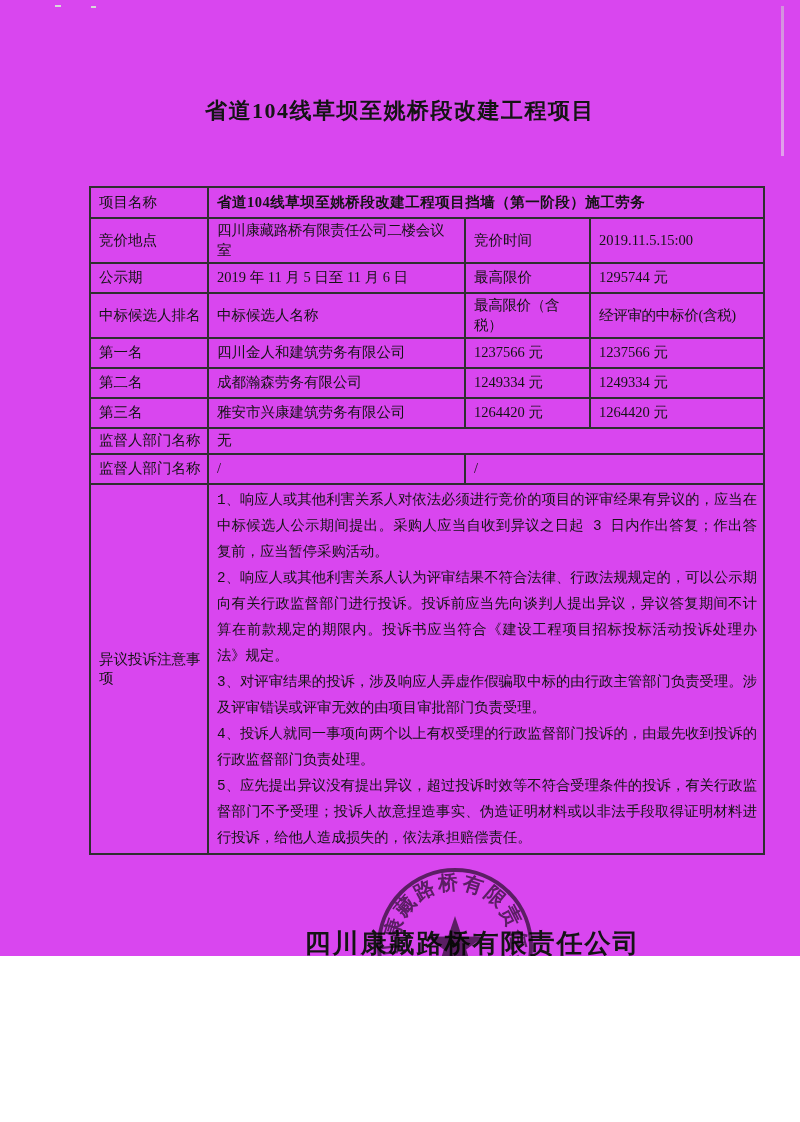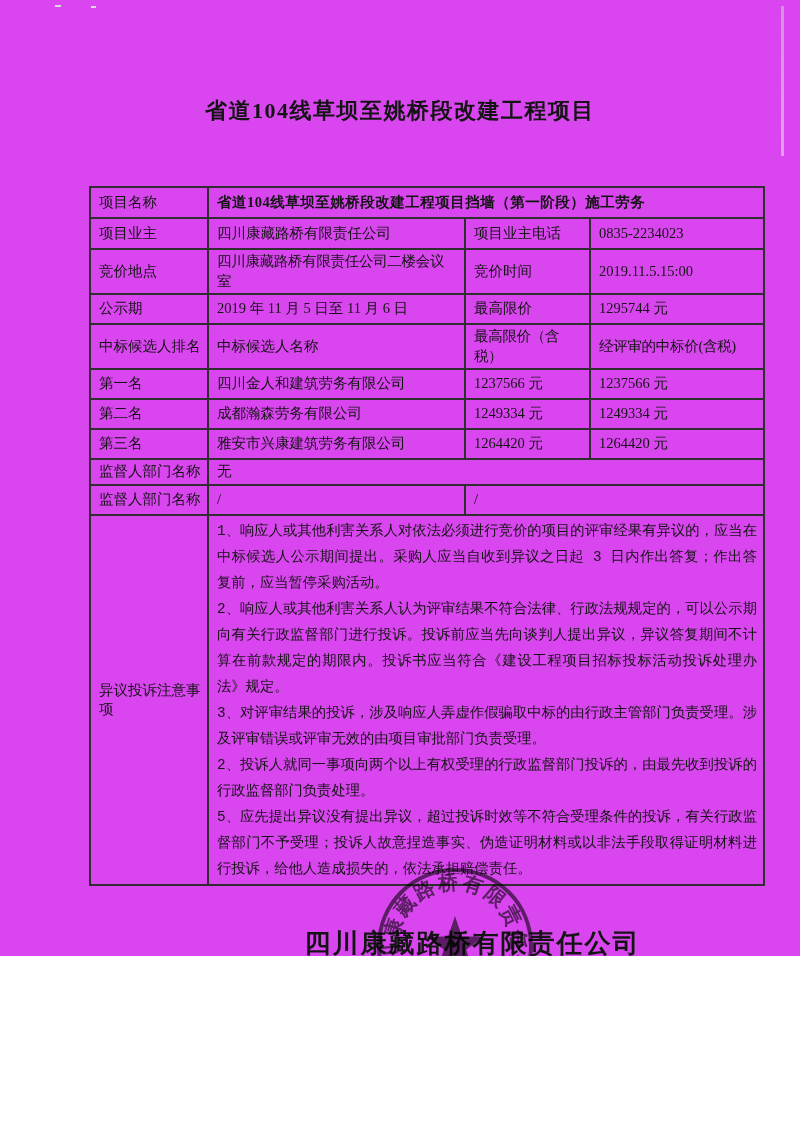--- a/index.html
+++ b/index.html
@@ -62,26 +62,20 @@
         <col style="width:257px">
         <col style="width:125px">
         <col style="width:174px">
     </colgroup>
     <tbody>
       <tr class="h31">
         <td>项目名称</td>
         <td colspan="3" class="project-title-cell">省道104线草坝至姚桥段改建工程项目挡墙（第一阶段）施工劳务</td>
       </tr>
       <tr class="h31">
-        <td>项目业主</td>
-        <td>四川康藏路桥有限责任公司</td>
-        <td>项目业主电话</td>
-        <td>0835-2234023</td>
-      </tr>
-      <tr class="h31">
         <td>竞价地点</td>
         <td class="tight">四川康藏路桥有限责任公司二楼会议室</td>
         <td>竞价时间</td>
         <td>2019.11.5.15:00</td>
       </tr>
       <tr class="h30">
         <td>公示期</td>
         <td>2019 年 11 月 5 日至 11 月 6 日</td>
         <td>最高限价</td>
         <td>1295744 元</td>
@@ -118,21 +112,21 @@
         <td>监督人部门名称</td>
         <td>/</td>
         <td colspan="2">/</td>
       </tr>
       <tr>
         <td class="notice-label">异议投诉注意事项</td>
         <td colspan="3" class="notice-cell">
           <p>1、响应人或其他利害关系人对依法必须进行竞价的项目的评审经果有异议的，应当在中标候选人公示期间提出。采购人应当自收到异议之日起 3 日内作出答复；作出答复前，应当暂停采购活动。</p>
           <p>2、响应人或其他利害关系人认为评审结果不符合法律、行政法规规定的，可以公示期向有关行政监督部门进行投诉。投诉前应当先向谈判人提出异议，异议答复期间不计算在前款规定的期限内。投诉书应当符合《建设工程项目招标投标活动投诉处理办法》规定。</p>
           <p>3、对评审结果的投诉，涉及响应人弄虚作假骗取中标的由行政主管部门负责受理。涉及评审错误或评审无效的由项目审批部门负责受理。</p>
-          <p>2、投诉人就同一事项向两个以上有权受理的行政监督部门投诉的，由最先收到投诉的行政监督部门负责处理。</p>
+          <p>4、投诉人就同一事项向两个以上有权受理的行政监督部门投诉的，由最先收到投诉的行政监督部门负责处理。</p>
           <p>5、应先提出异议没有提出异议，超过投诉时效等不符合受理条件的投诉，有关行政监督部门不予受理；投诉人故意捏造事实、伪造证明材料或以非法手段取得证明材料进行投诉，给他人造成损失的，依法承担赔偿责任。</p>
         </td>
       </tr>
     </tbody>
   </table>
 
   <div class="footer-company">四川康藏路桥有限责任公司</div>
   <div class="footer-date">2019 年 11 月 5 日</div>
 
   <svg class="stamp" viewBox="0 0 180 180">

